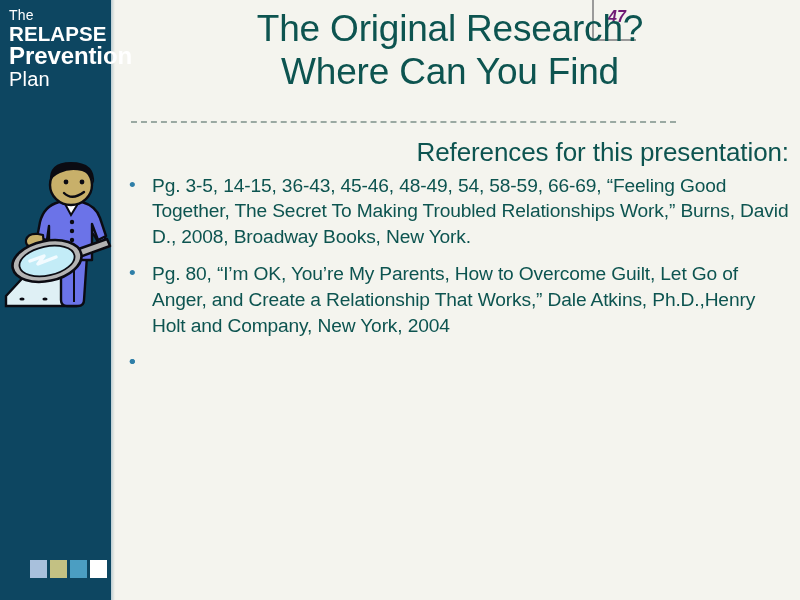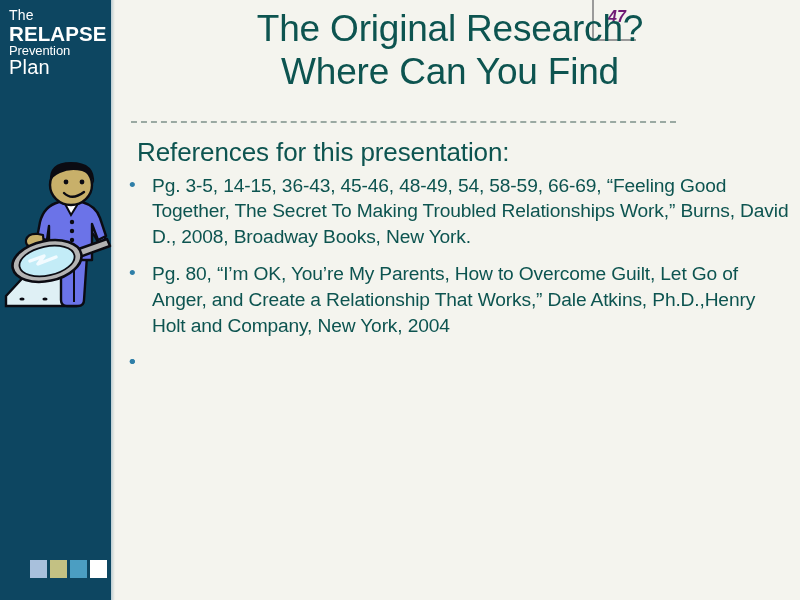--- a/index.html
+++ b/index.html
@@ -53,22 +53,22 @@
     font-size: 14px;
     font-weight: normal;
     letter-spacing: .2px;
   }
   #logo .lg-relapse {
     font-size: 20.5px;
     font-weight: bold;
     letter-spacing: .1px;
   }
   #logo .lg-prev {
-    font-size: 13px;
-    font-weight: normal;
+    font-size: 24px;
+    font-weight: bold;
     letter-spacing: -.1px;
   }
   #logo .lg-plan {
     font-size: 20px;
     font-weight: normal;
     letter-spacing: .2px;
   }
 
   
   #squares {
@@ -155,20 +155,21 @@
     left: 121px;
     top: 138px;
     width: 668px;
     color: #0d5450;
   }
   #intro {
     font-size: 26px;
     line-height: 1.1;
     margin: 0 0 6px 16px;
     letter-spacing: -0.1px;
+    text-align: right;
   }
   ul#refs {
     list-style: none;
     margin: 0;
     padding: 0;
   }
   ul#refs li {
     position: relative;
     padding-left: 31px;
     margin-bottom: 11px;

